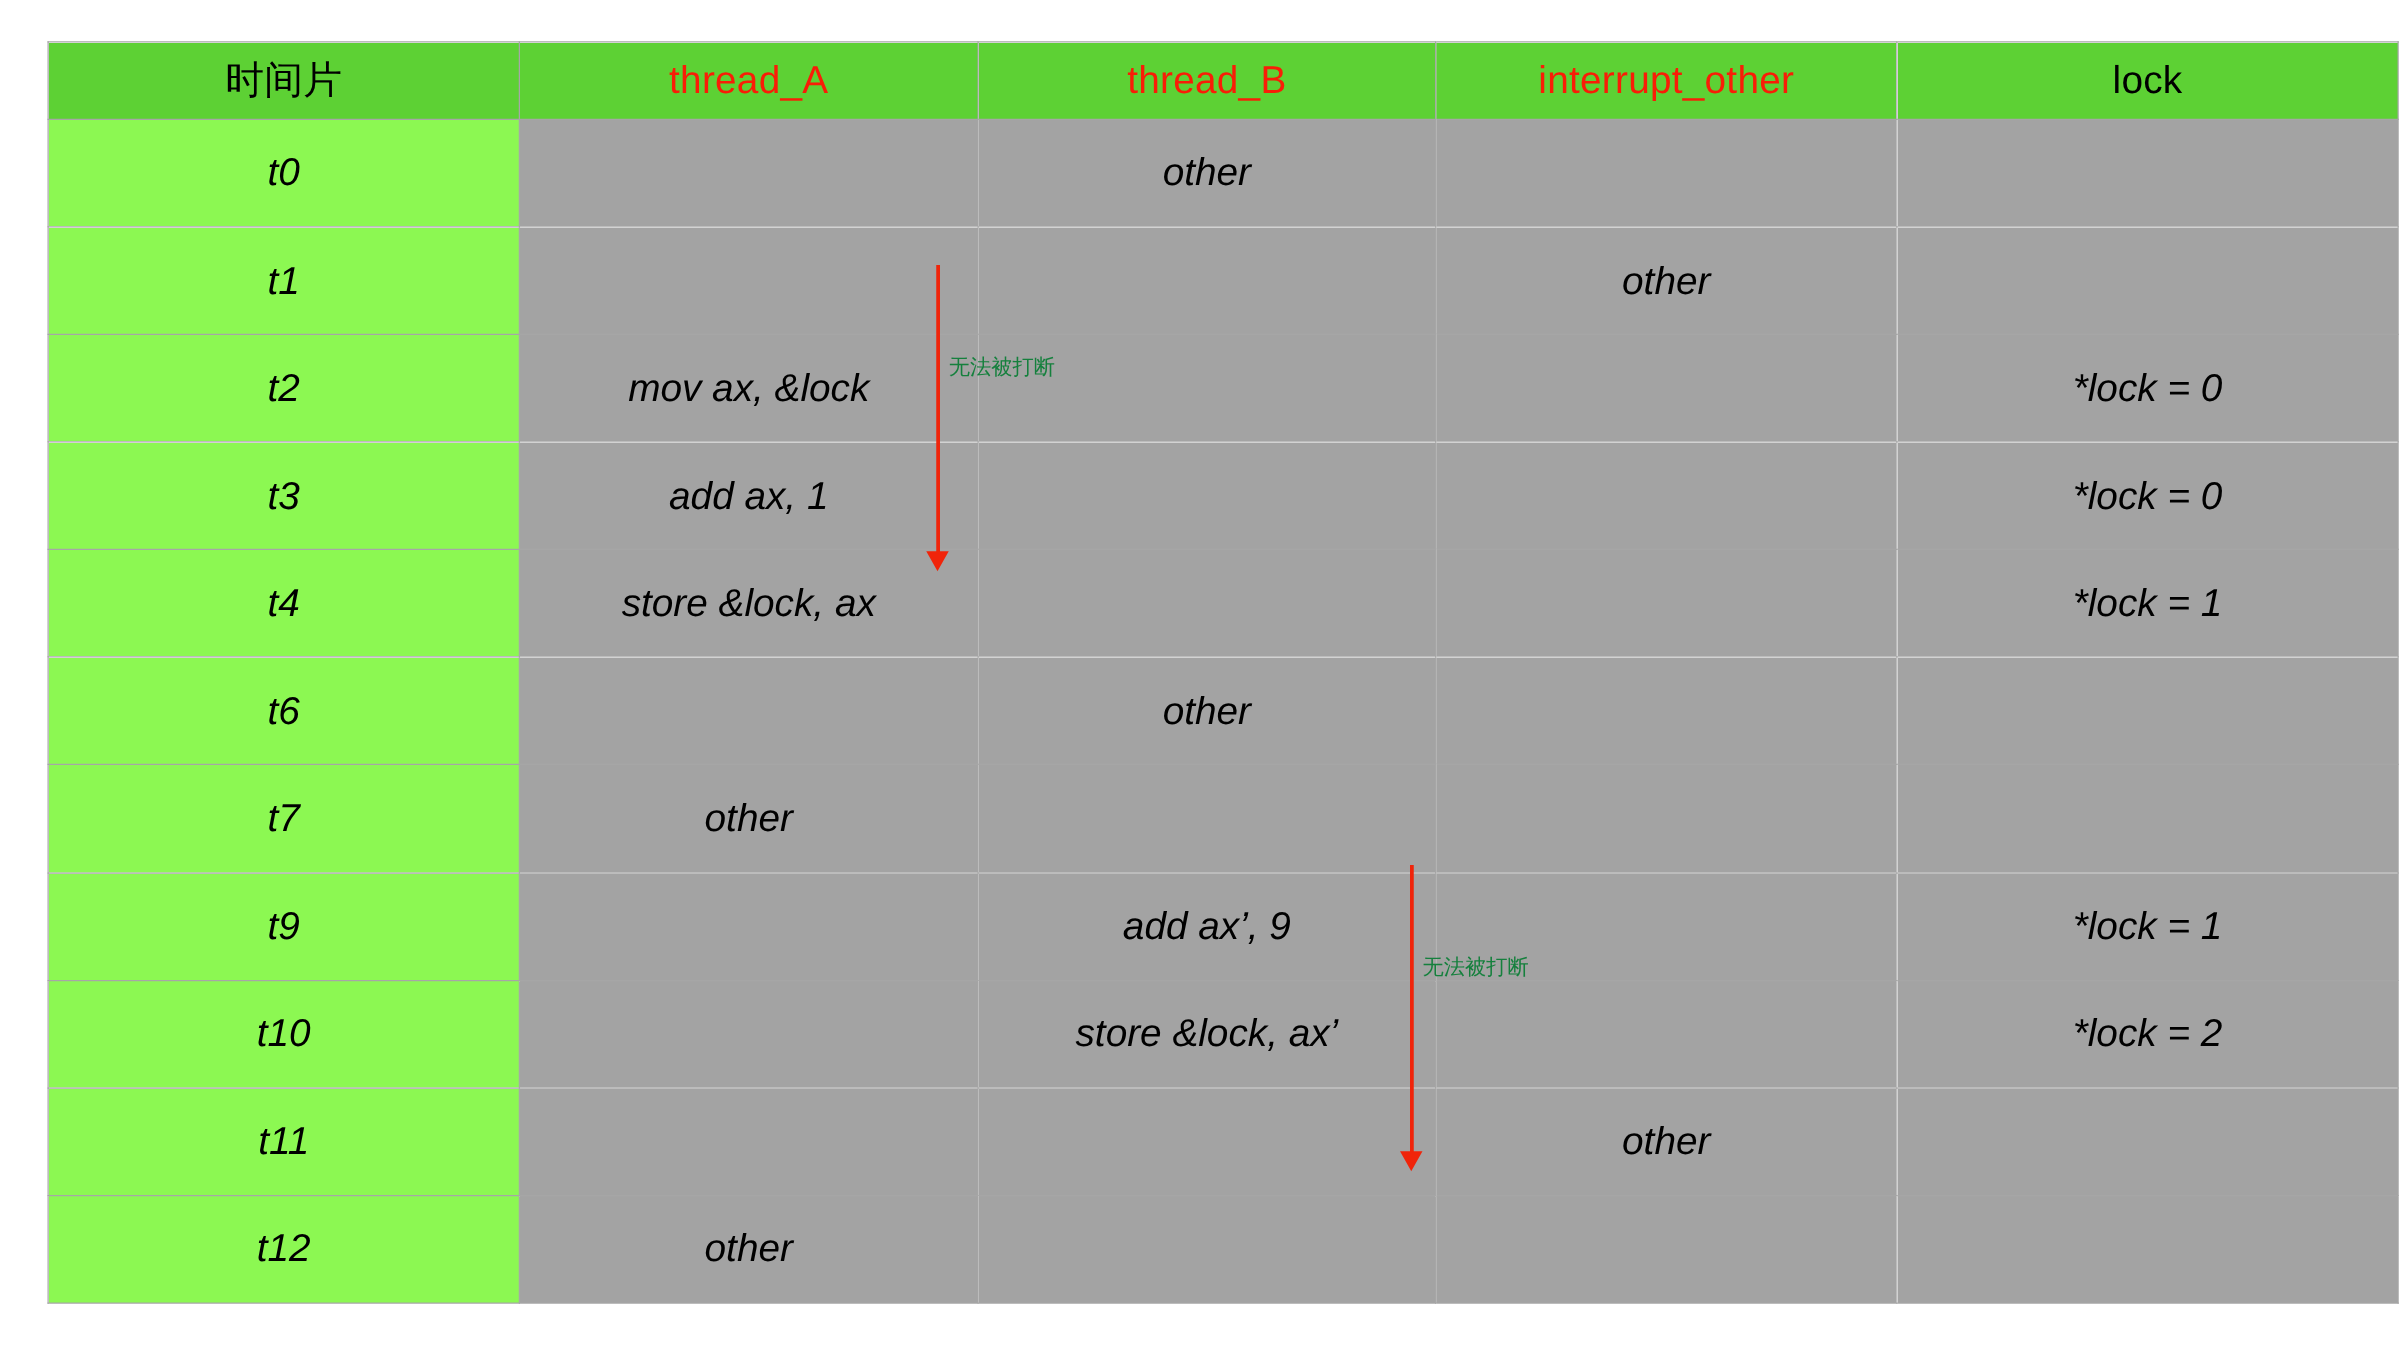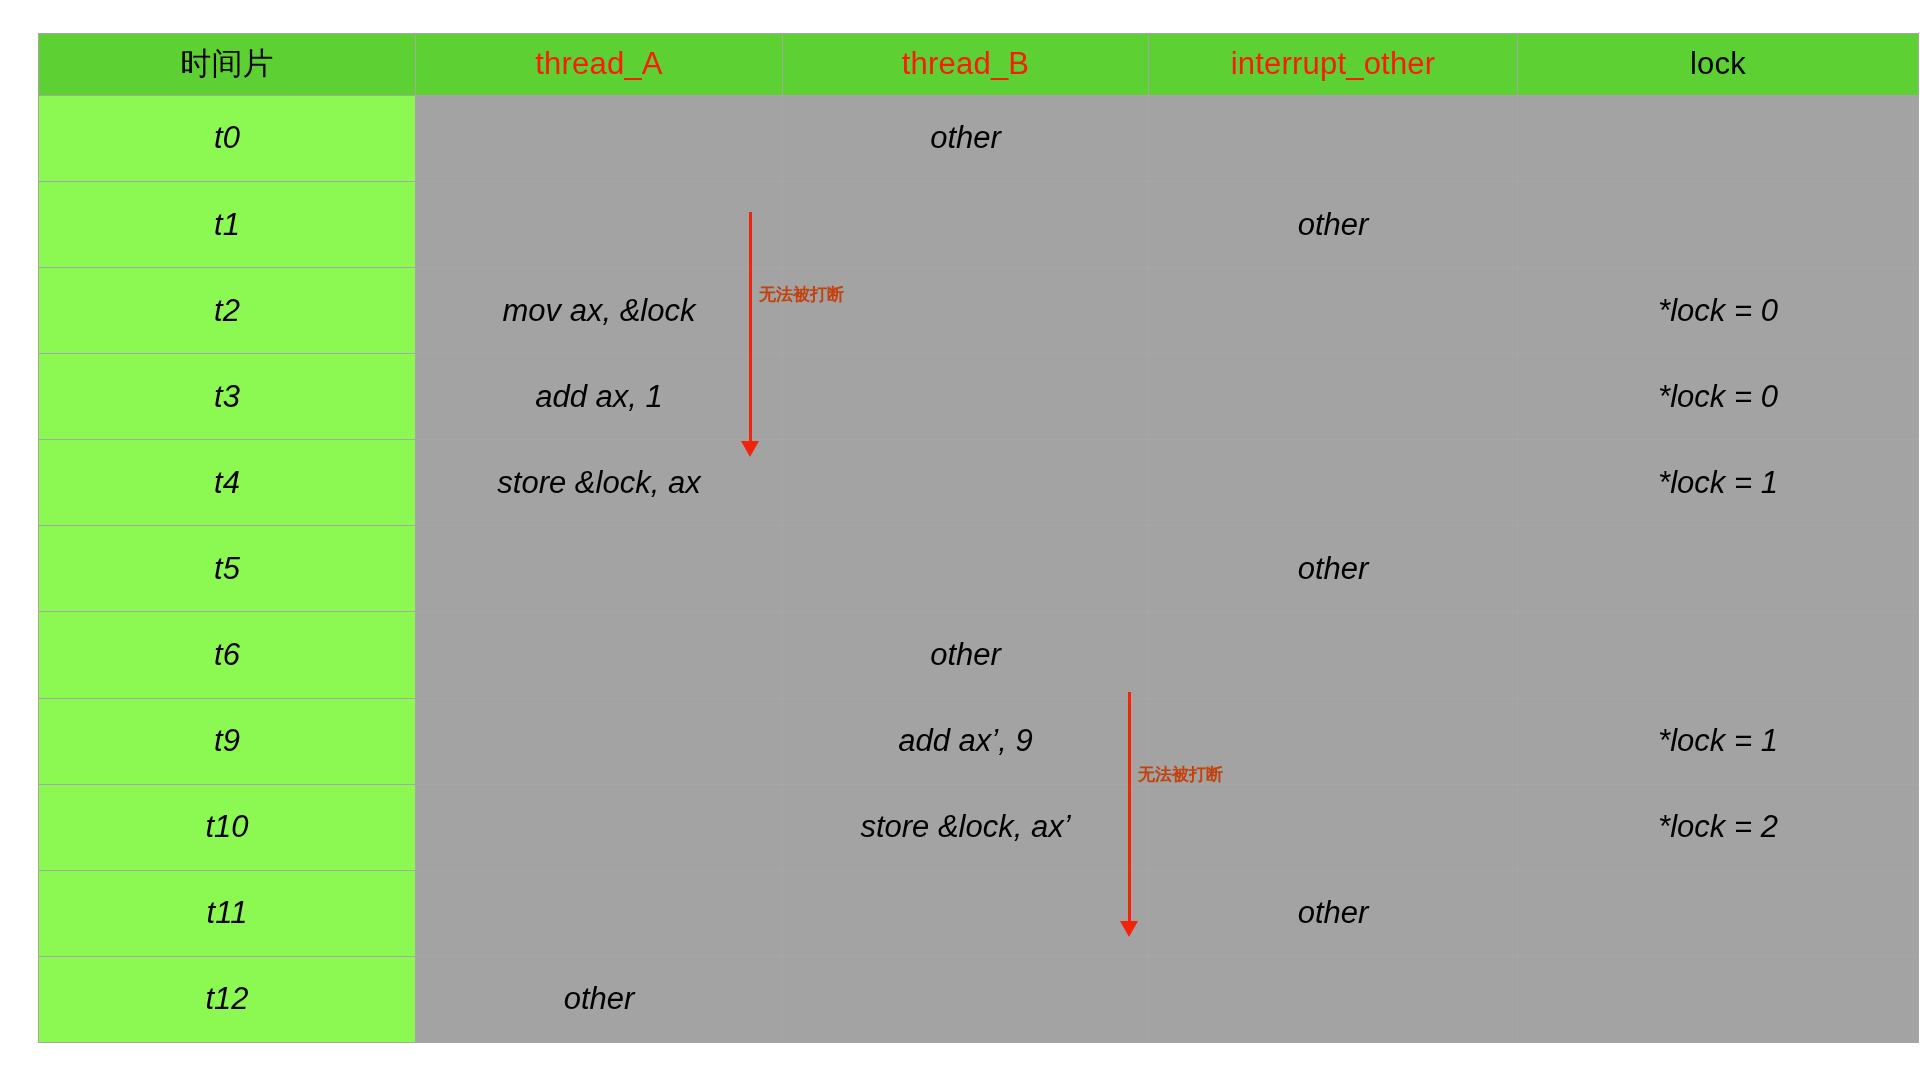--- a/index.html
+++ b/index.html
@@ -100,26 +100,25 @@
   .arrow-head {
     position: absolute;
     width: 0;
     height: 0;
     border-left: 9px solid transparent;
     border-right: 9px solid transparent;
     border-top: 16px solid #f0240a;
   }
   .arrow-label {
     position: absolute;
-    color: #c2410c;
+    color: #15803d;
     font-size: 17px;
     font-family: "DejaVu Sans", "Liberation Sans", sans-serif;
     white-space: nowrap;
     line-height: 1;
-    font-weight: bold;
   }
 </style>
 </head>
 <body>
 
 <div id="canvas">
 
   <div class="table-wrap">
     <table class="timeline">
       <colgroup>
@@ -168,30 +167,30 @@
             <td class="cell">*lock = 0</td>
           </tr>
           <tr>
             <td class="slot">t4</td>
             <td class="cell">store &amp;lock, ax</td>
             <td class="cell"></td>
             <td class="cell"></td>
             <td class="cell">*lock = 1</td>
           </tr>
           <tr>
-            <td class="slot">t5</td>
-            <td class="cell"></td>
-            <td class="cell"></td>
-            <td class="cell">other</td>
-            <td class="cell"></td>
-          </tr>
-          <tr>
             <td class="slot">t6</td>
             <td class="cell"></td>
             <td class="cell">other</td>
+            <td class="cell"></td>
+            <td class="cell"></td>
+          </tr>
+          <tr>
+            <td class="slot">t7</td>
+            <td class="cell">other</td>
+            <td class="cell"></td>
             <td class="cell"></td>
             <td class="cell"></td>
           </tr>
           <tr>
             <td class="slot">t9</td>
             <td class="cell"></td>
             <td class="cell">add ax’, 9</td>
             <td class="cell"></td>
             <td class="cell">*lock = 1</td>
           </tr>

